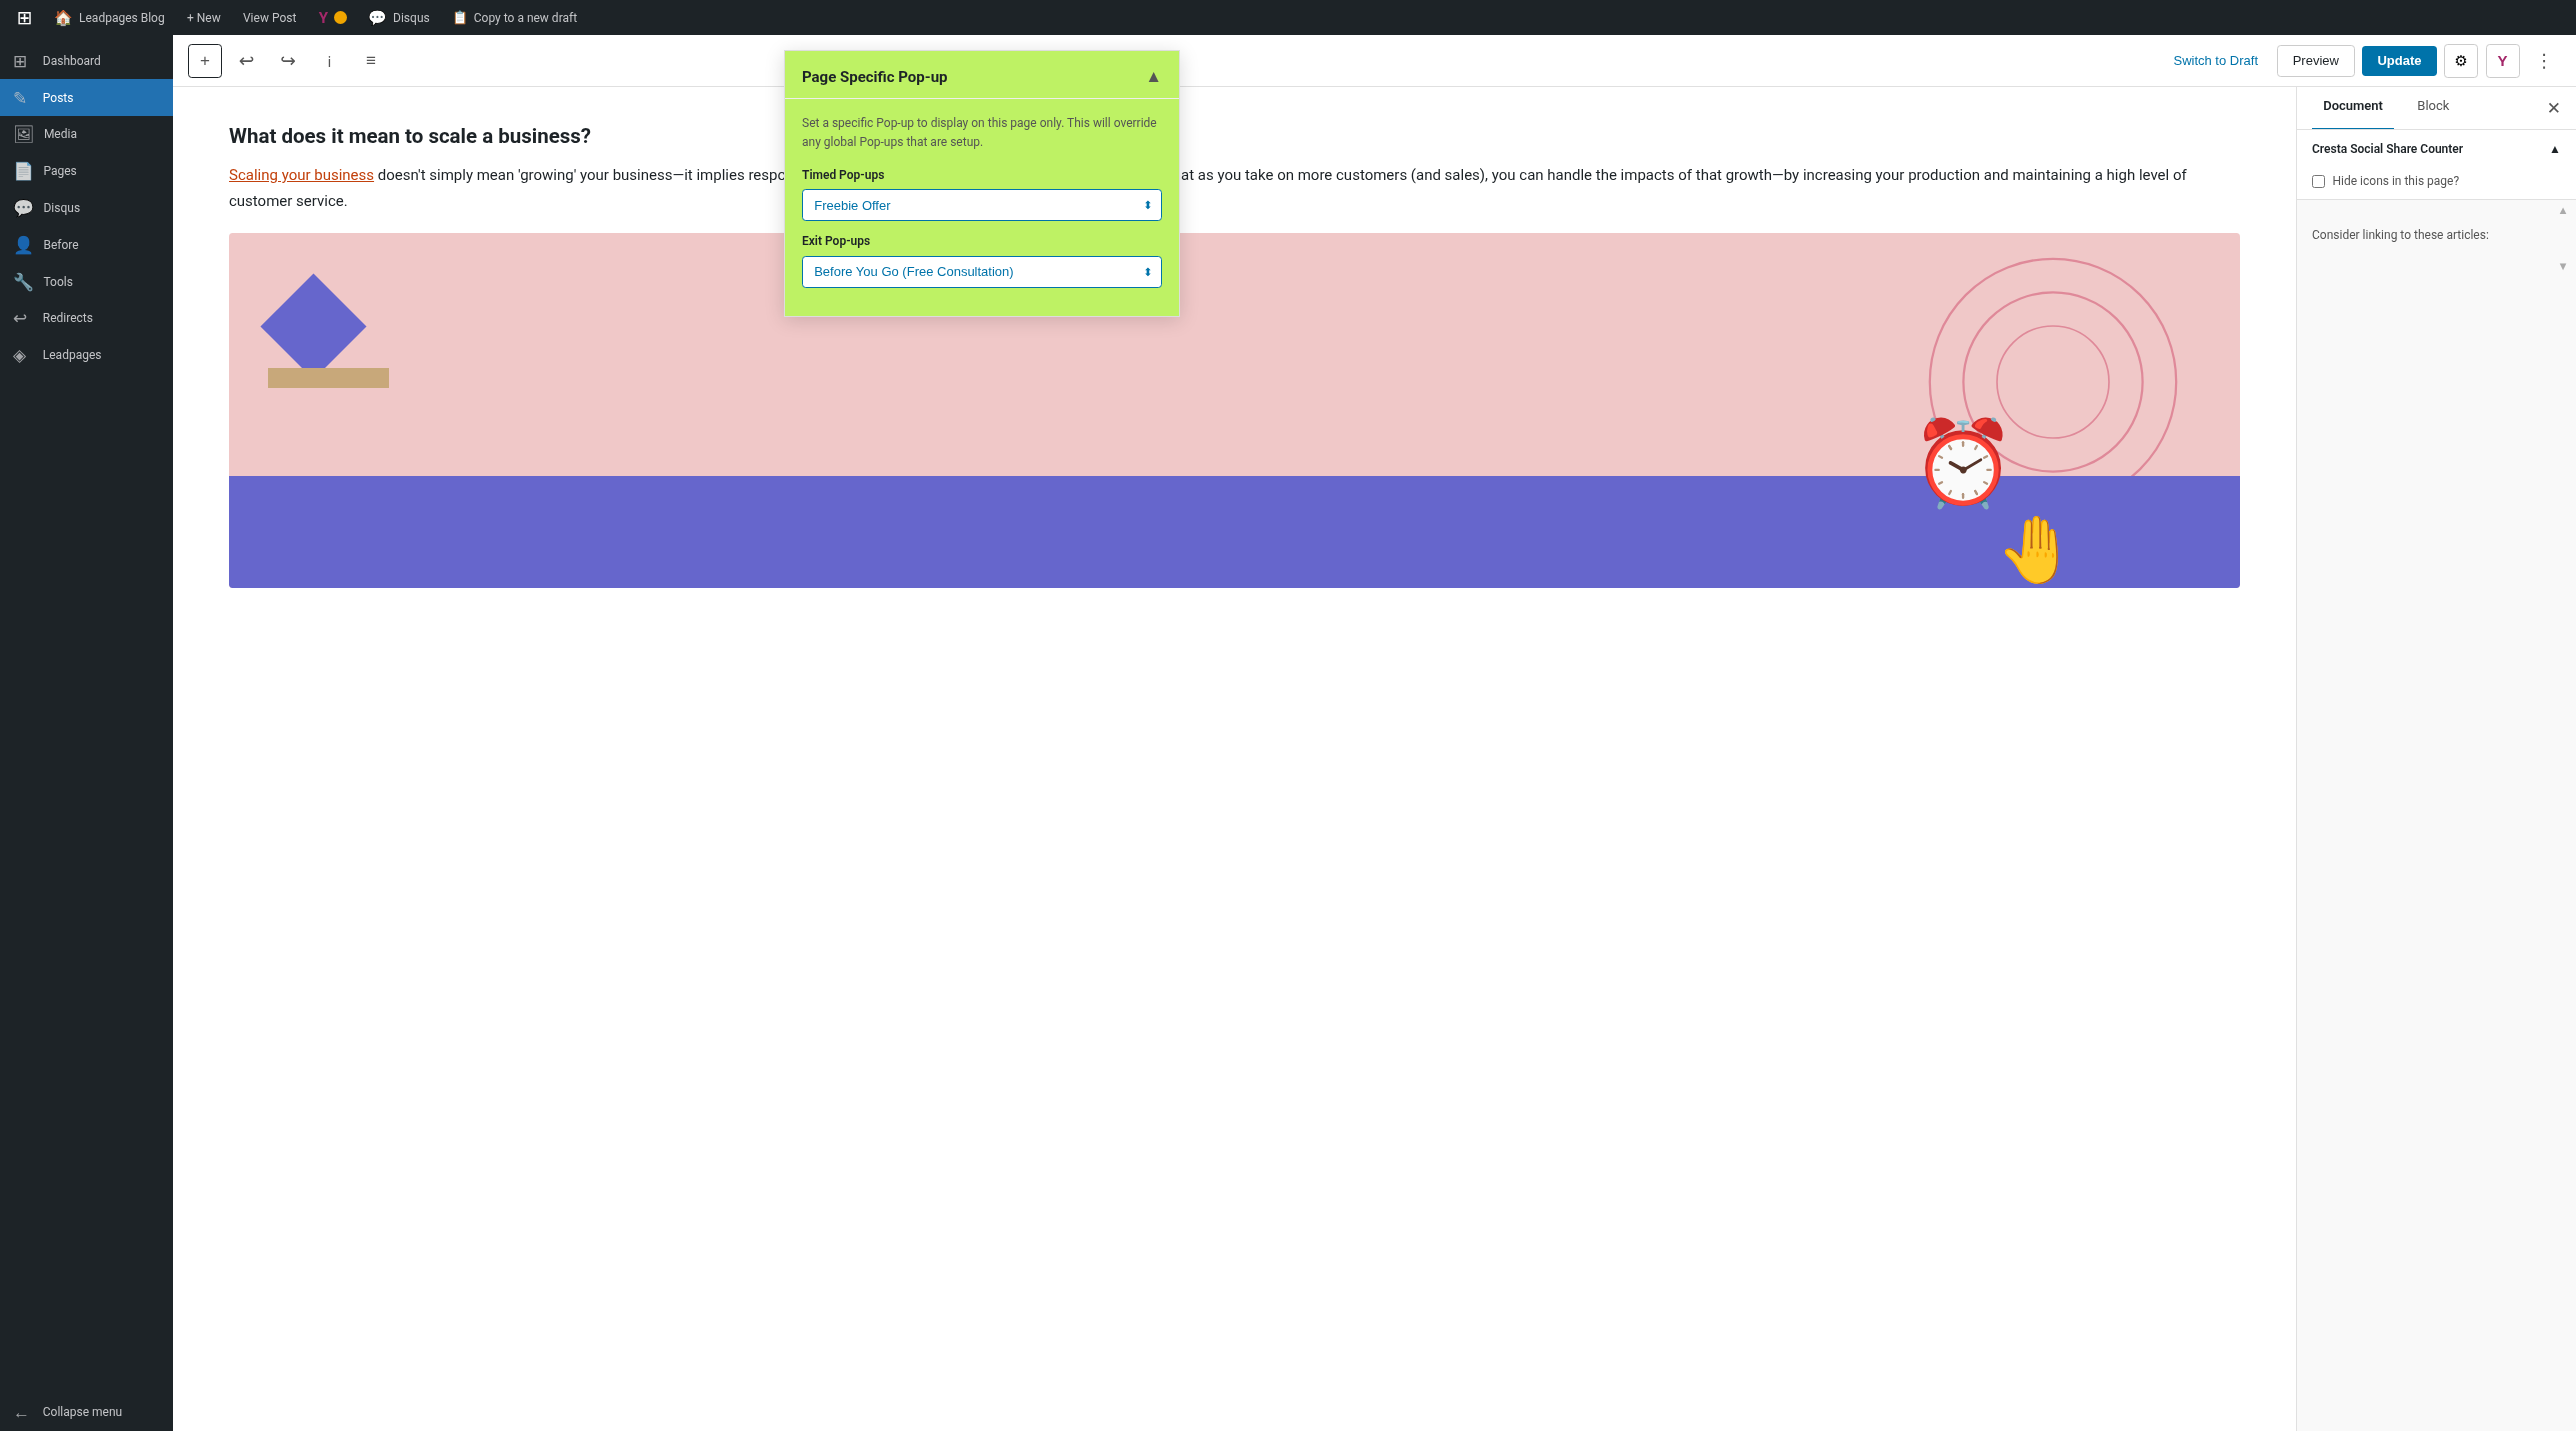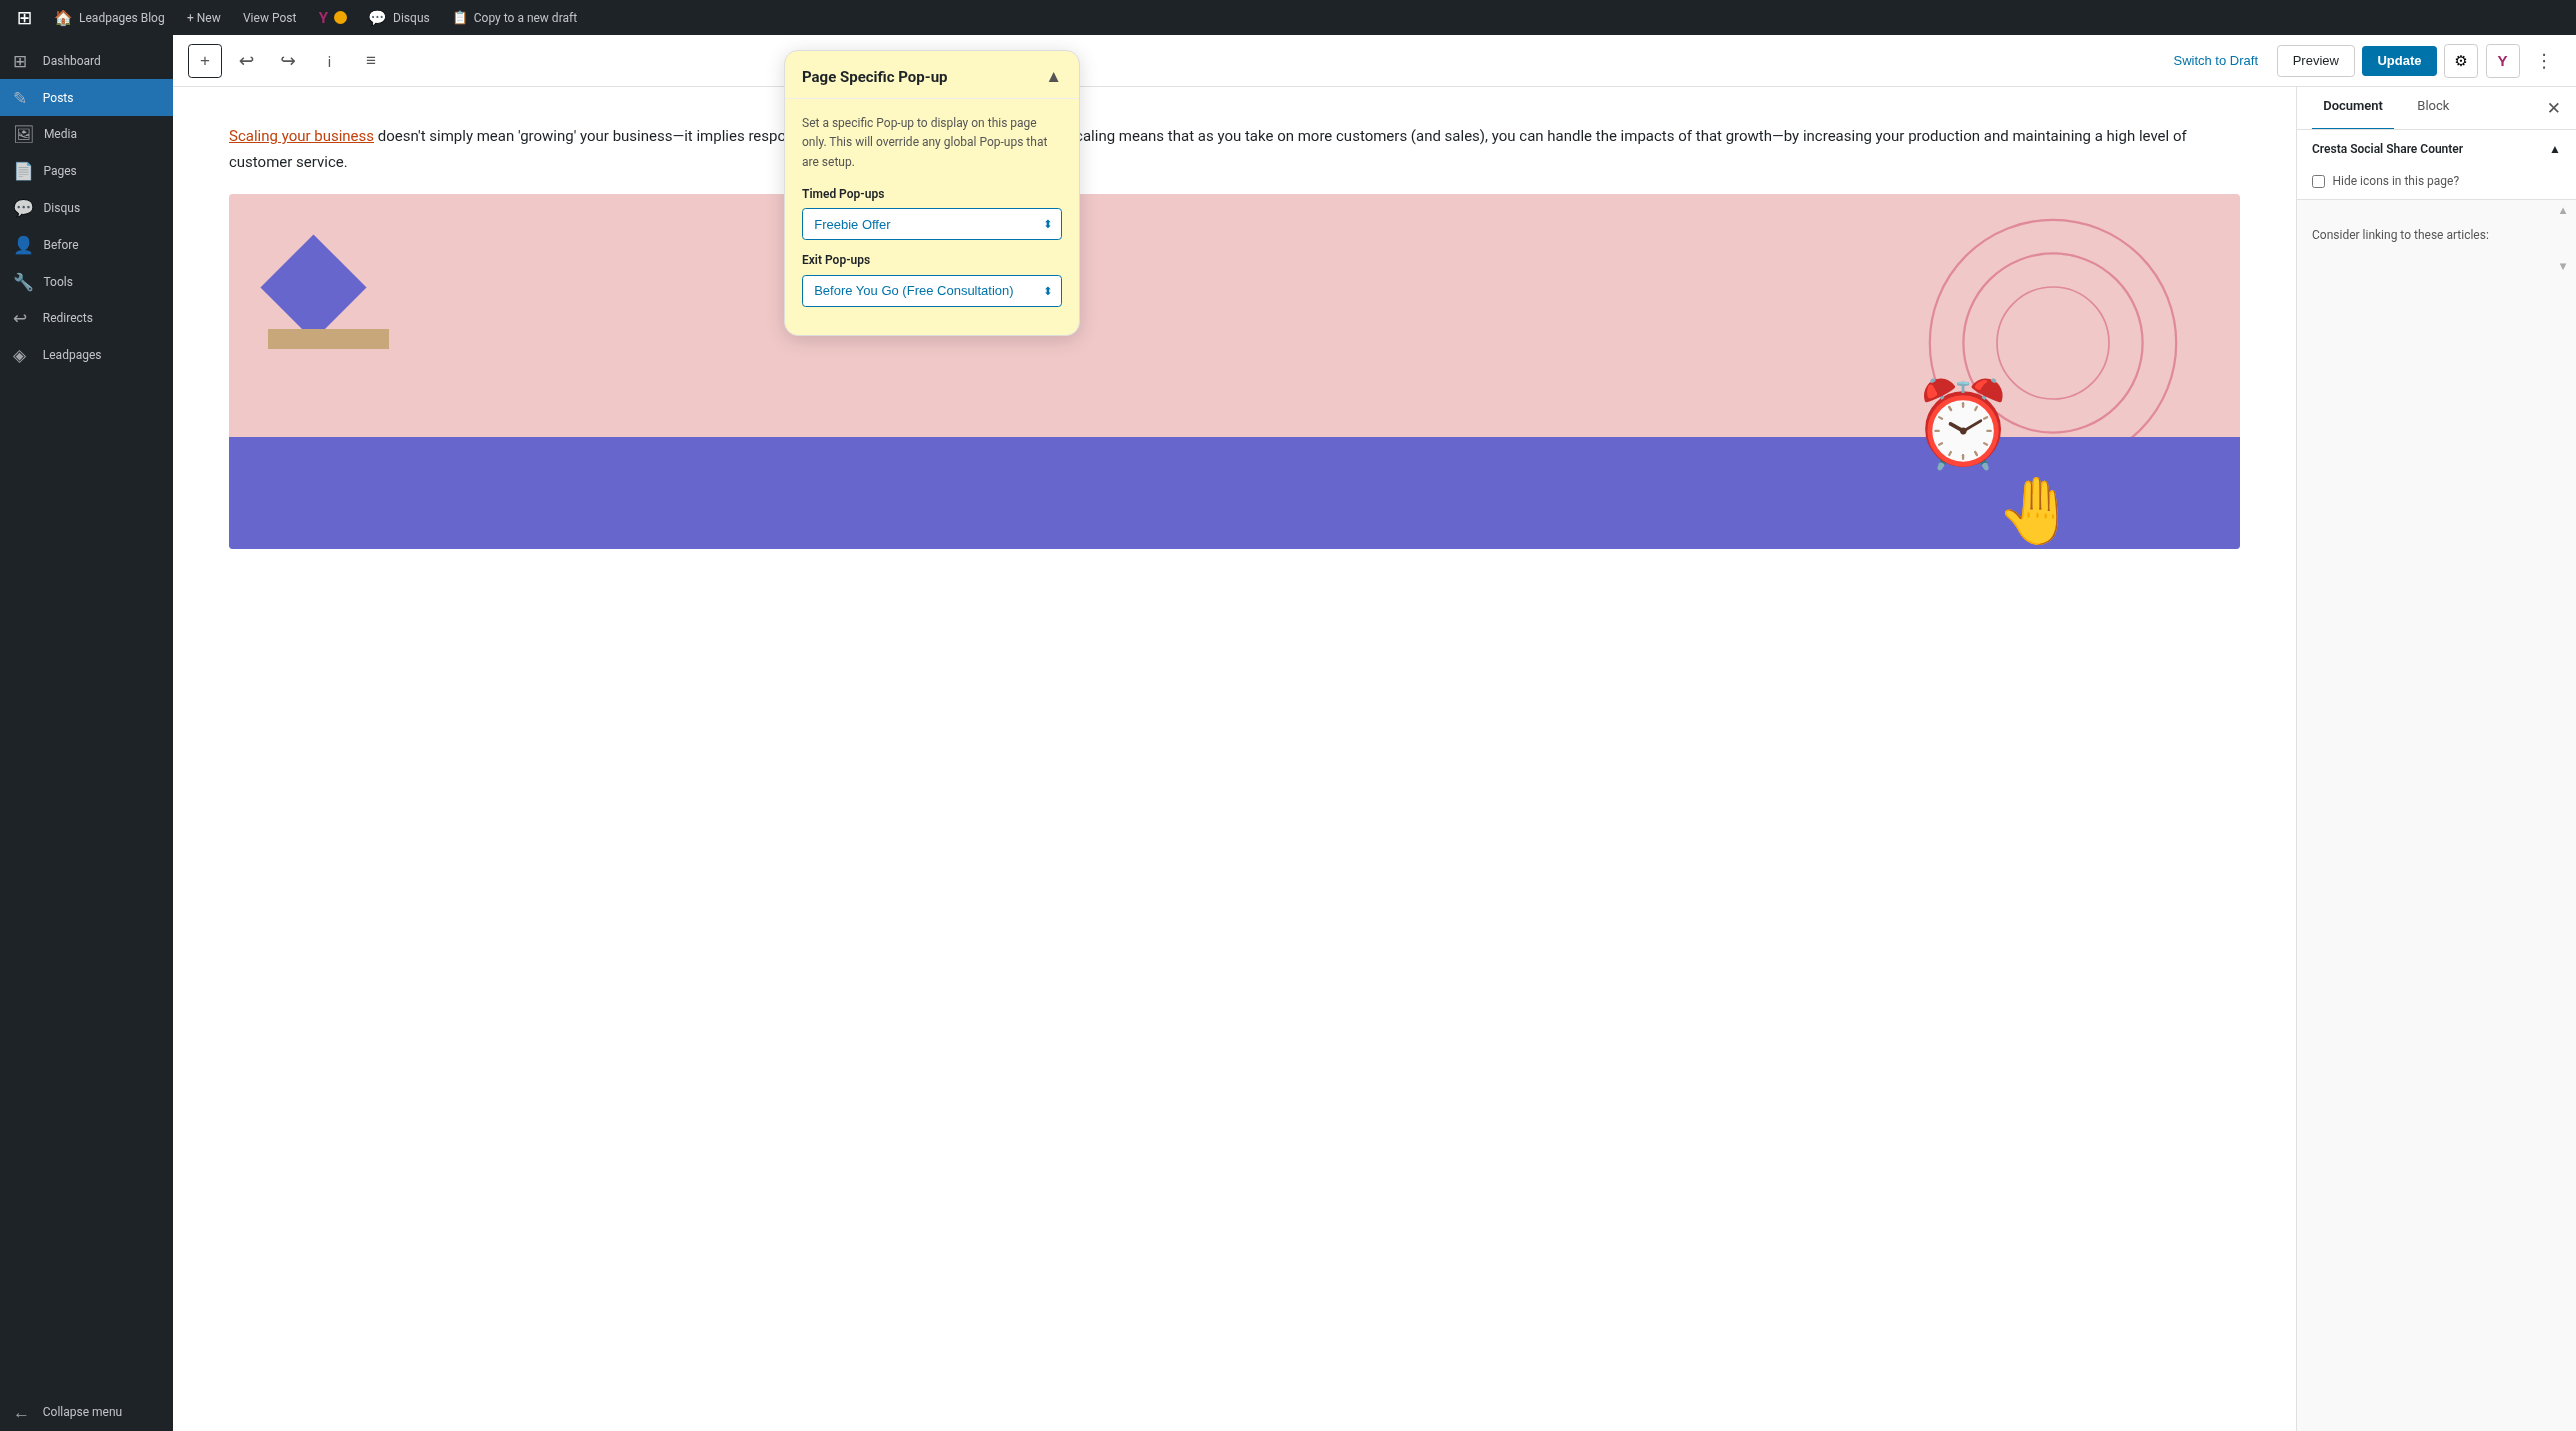--- a/index.html
+++ b/index.html
@@ -324,24 +324,24 @@
       position: fixed;
       top: 0; left: 0; right: 0; bottom: 0;
       z-index: 200;
       pointer-events: none;
     }
 
     #page-specific-popup {
       position: absolute;
       top: 50px;
       left: 784px;
-      width: 296px;
-      background: #fef9c3;
+      width: 396px;
+      background: #bef264;
       border: 0.9px solid #ddd;
-      border-radius: 14px;
+      border-radius: 0;
       box-shadow: 0 3.7px 18.7px rgba(0,0,0,0.15);
       pointer-events: all;
       z-index: 300;
     }
     .popup-header {
       display: flex;
       align-items: center;
       justify-content: space-between;
       padding: 15px 17px 11.2px;
       border-bottom: 0.9px solid #eee;
@@ -525,20 +525,21 @@
       </button>
       <button class="more-btn">
         <span>⋮</span>
       </button>
     </div>
 
     <div id="editor-right-layout">
 
       <div id="editor-main">
         <div class="post-content">
+          <h2>What does it mean to scale a business?</h2>
           <p>
             <a href="#"><span>Scaling your business</span></a><span> doesn't simply mean 'growing' your business—it implies responsible, sustainable growth. In most cases, scaling means that as you take on more customers (and sales), you can handle the impacts of that growth—by increasing your production and maintaining a high level of customer service.</span>
           </p>
 
           <div class="post-image-placeholder">
             <div class="image-diamond"></div>
             <div class="image-bar"></div>
 
             <svg class="image-circles" viewBox="0 0 250 250" style="position:absolute; top:9.3px; right:47px; width:280px; height:280px; opacity:0.6;">
               <circle cx="125" cy="125" r="80" fill="none" stroke="#d4607a" stroke-width="2"></circle>

